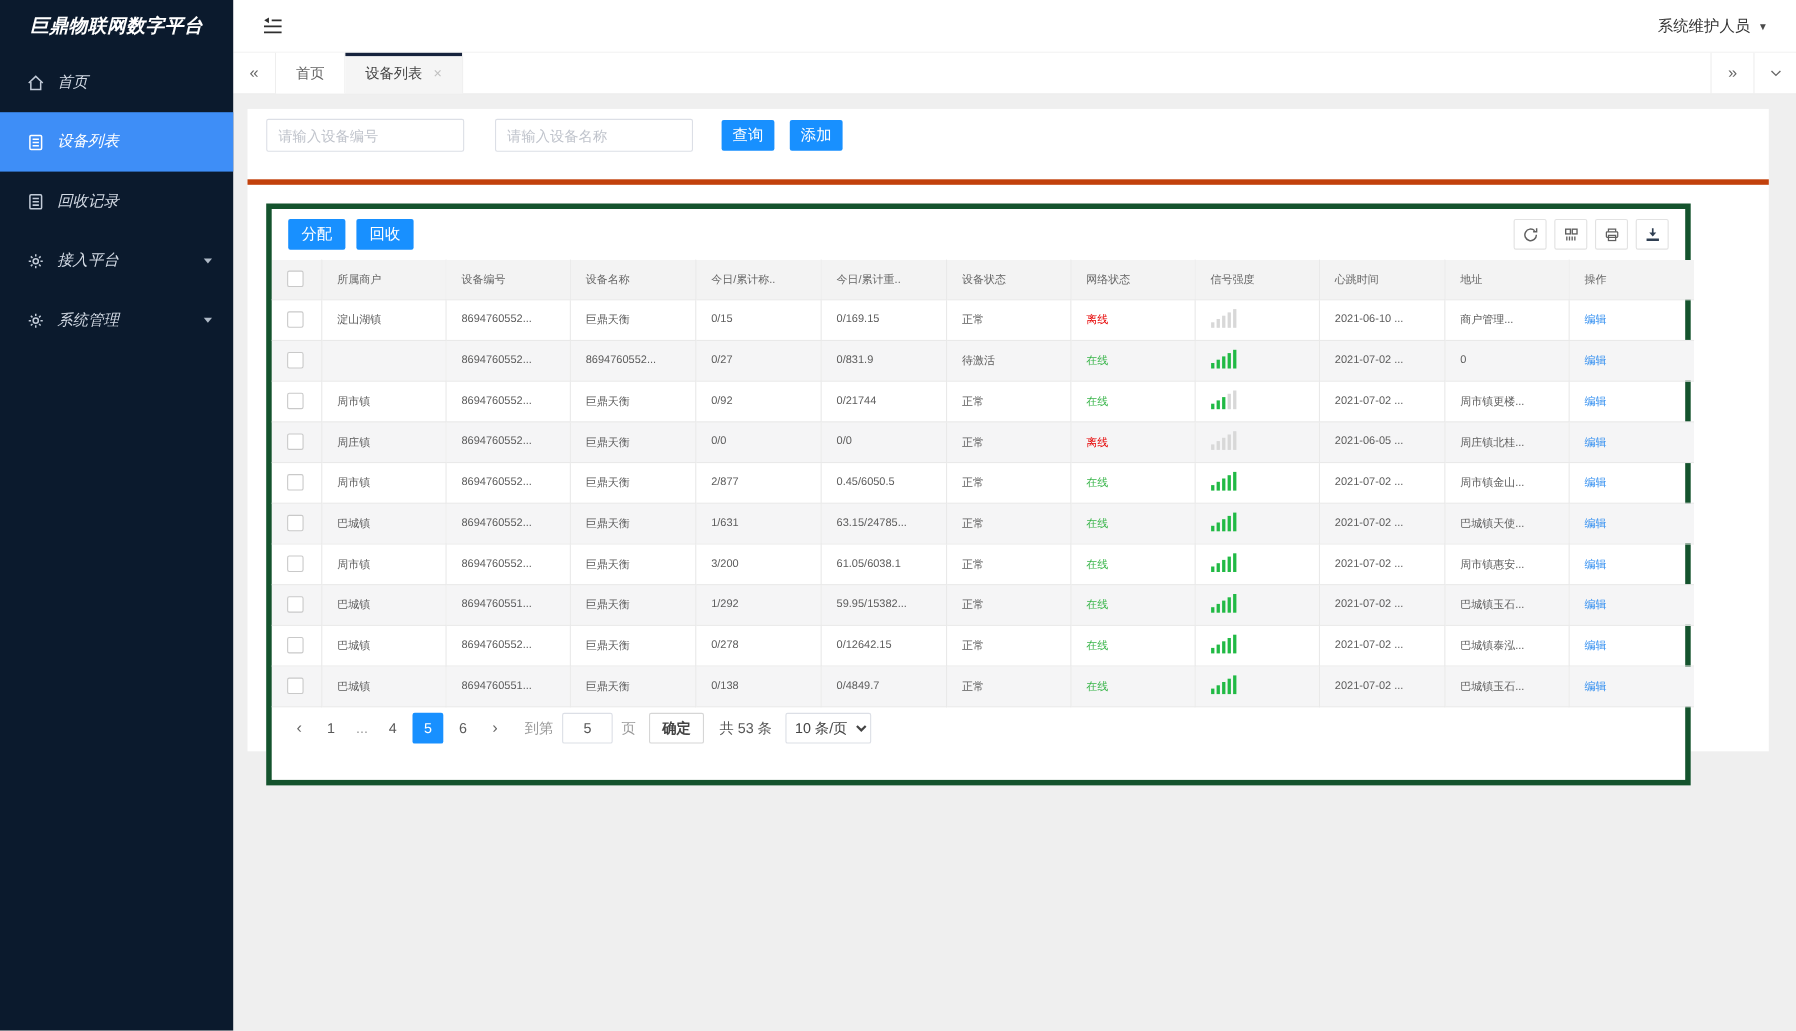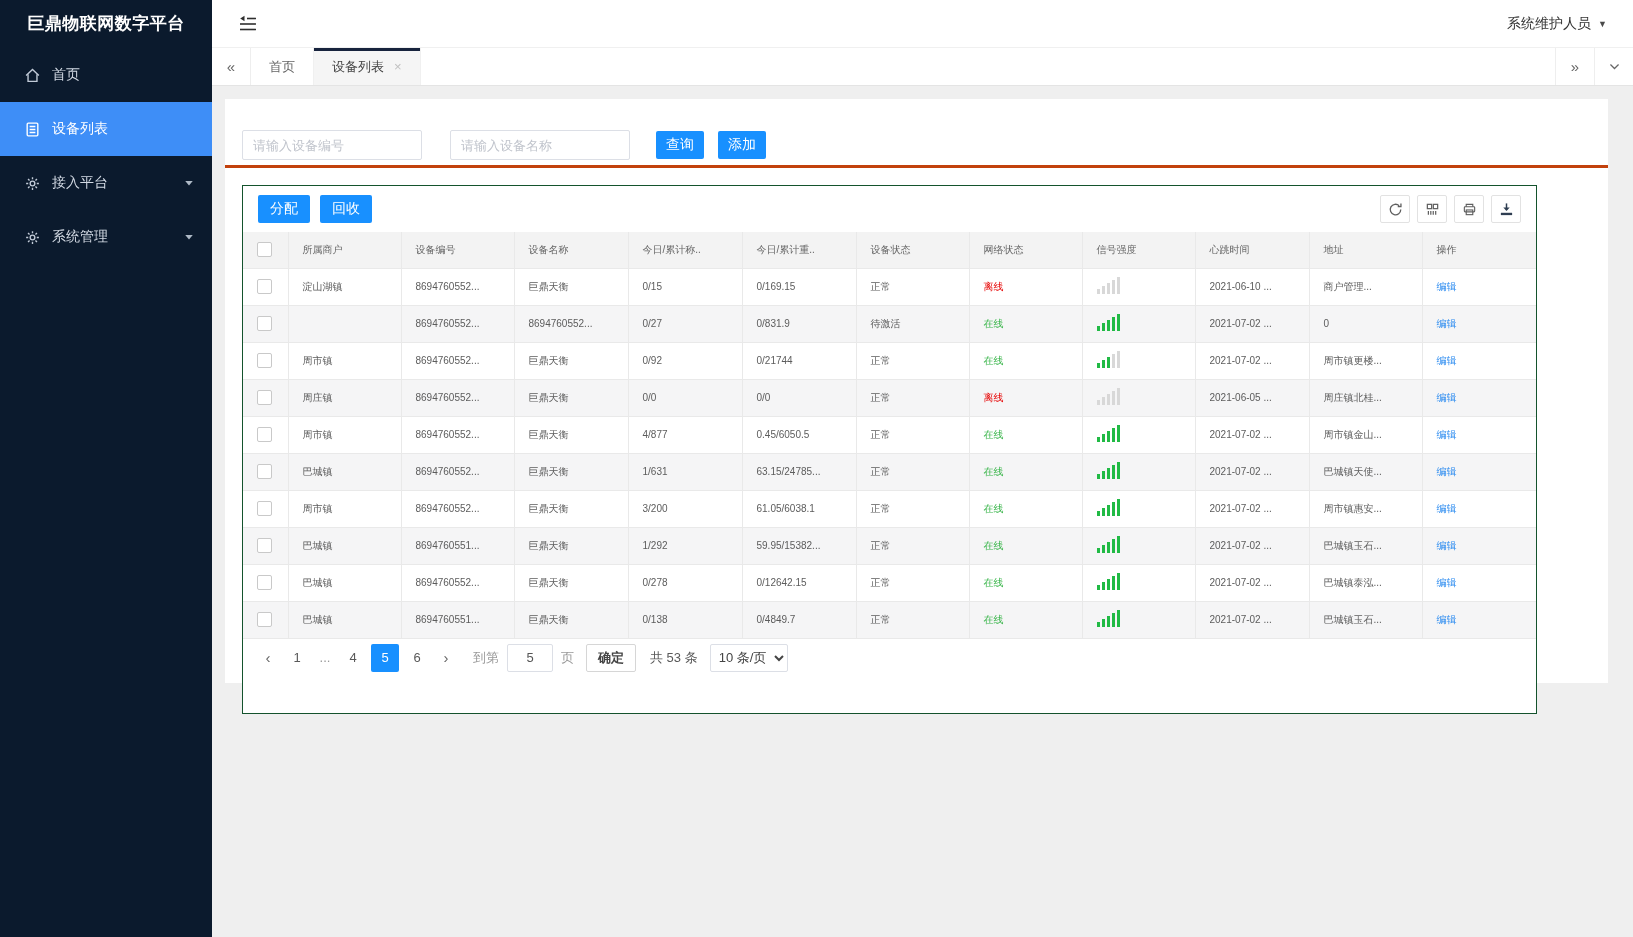--- a/index.html
+++ b/index.html
@@ -1,19 +1,19 @@
 <!DOCTYPE html>
 <html style="--accent: #1890ff; --sidebar-active: #3e8ef7; --online: #39b54a; --offline: #e60000; --link: #2d8cf0; --signal-on: #21ba45; --signal-off: #d8d8d8;"><head>
 <meta charset="utf-8">
 <style>
   * { margin:0; padding:0; box-sizing:border-box; }
   html,body { width:1633px; height:937px; font-family:"Liberation Sans","DejaVu Sans",sans-serif; background:#efefef; overflow:hidden; position:relative; }
 
   
-  .sidebar { position:absolute; left:0; top:0; width:212px; height:937px; background:#0b1a2d; z-index:5; }
+  .sidebar { position:absolute; left:0; top:0; width:212px; height:937px; background:#0b1a2d; z-index:5;font-style:italic; }
   .sidebar-title { height:48px; line-height:48px; text-align:center; color:#fff; font-size:17px; font-weight:bold; letter-spacing:.5px; }
   .menu-item { height:54px; display:flex; align-items:center; padding:0 18px 0 24px; color:#d3dae4; font-size:14px; cursor:pointer; position:relative; }
   .menu-item .mi-icon { width:17px; height:17px; margin-right:11px; display:inline-flex; color:#c2cbd8; }
   .menu-item.active { background:var(--sidebar-active); color:#fff; }
   .menu-item.active .mi-icon { color:#fff; }
   .menu-item .mi-arrow { margin-left:auto; width:10px; height:10px; color:#aeb9c6; display:inline-flex; }
 
   
   .topbar { position:absolute; left:212px; top:0; width:1421px; height:48px; background:#fff; border-bottom:1px solid #f0f0f0; display:flex; align-items:center; }
   .collapse-btn { margin-left:25px; width:22px; height:22px; display:inline-flex; color:#2e2e2e; cursor:pointer; }
@@ -28,30 +28,30 @@
   .tab-item { padding:0 18px; display:flex; align-items:center; font-size:13px; color:#666; border-right:1px solid #f0f0f0; cursor:pointer; position:relative; background:#fff; }
   .tab-item.active { background:#f5f5f5; color:#444; }
   .tab-item.active::before { content:""; position:absolute; left:0; top:0; right:0; height:3px; background:#17233d; }
   .tab-close { margin-left:10px; color:#c0c0c0; font-size:13px; cursor:pointer; }
   .tab-spacer { flex:1; }
 
   
   .content { position:absolute; left:212px; top:86px; width:1421px; height:851px; background:#efefef; }
   .panel { position:absolute; left:13px; top:13px; width:1383px; height:584px; background:#fff; }
 
-  .search-row { height:69px; padding:31px 0 0 17px; border-bottom:3px solid #c2410c; display:flex; align-items:flex-start; }
+  .search-row { height:69px; padding:9px 0 0 17px; border-bottom:5px solid #c2410c; display:flex; align-items:flex-start; }
   .search-input { width:180px; height:30px; border:1px solid #dcdfe6; border-radius:2px; padding:0 10px; font-size:13px; color:#555; outline:none; }
   .search-input::placeholder { color:#c0c4cc; }
   .search-input + .search-input { margin-left:28px; }
   .btn { height:28px; padding:0 10px; background:var(--accent); color:#fff; border:none; border-radius:2px; font-size:14px; cursor:pointer; font-family:inherit; }
   .search-row .btn { margin-top:1px; }
   .btn-query { margin-left:26px; }
   .btn-add { margin-left:14px; }
 
-  .card { position:absolute; left:17px; top:86px; width:1295px; height:529px; border:1px solid #14532d; background:#fff; }
+  .card { position:absolute; left:17px; top:86px; width:1295px; height:529px; border:5px solid #14532d; background:#fff; }
   .card-toolbar { height:46px; display:flex; align-items:center; padding:0 15px; }
   .card-toolbar .btn { margin-right:10px; padding:0 12px; }
   .tool-icons { margin-left:auto; display:flex; gap:7px; }
   .icon-btn { width:30px; height:28px; border:1px solid #e2e2e2; border-radius:2px; background:#fff; display:flex; align-items:center; justify-content:center; color:#5f5f5f; cursor:pointer; }
   .icon-btn svg { width:15px; height:15px; }
   .icon-btn.dark { color:#2f3e52; }
 
   table.grid { border-collapse:collapse; table-layout:fixed; width:1293px; font-size:10px; color:#5c5c5c; }
   .grid th, .grid td { border-right:1px solid #e9e9e9; border-bottom:1px solid #e9e9e9; height:37px; padding:0 0 0 14px; text-align:left; font-weight:normal; white-space:nowrap; overflow:hidden; }
   .grid th:last-child, .grid td:last-child { border-right:none; }
@@ -93,20 +93,29 @@
         <span>首页</span>
       </div>
       <div class="menu-item active">
         <span class="mi-icon">
           <svg viewBox="0 0 16 16" fill="none" stroke="currentColor" stroke-width="1.3">
             <rect x="3" y="2" width="10" height="12" rx="1"></rect>
             <path d="M5.3 5.2 H10.7 M5.3 8 H10.7 M5.3 10.8 H10.7"></path>
           </svg>
         </span>
         <span>设备列表</span>
+      </div>
+      <div class="menu-item">
+        <span class="mi-icon">
+          <svg viewBox="0 0 16 16" fill="none" stroke="currentColor" stroke-width="1.3">
+            <rect x="3" y="2" width="10" height="12" rx="1"></rect>
+            <path d="M5.3 5.2 H10.7 M5.3 8 H10.7 M5.3 10.8 H10.7"></path>
+          </svg>
+        </span>
+        <span>回收记录</span>
       </div>
       <div class="menu-item">
         <span class="mi-icon">
           <svg viewBox="0 0 16 16" fill="none" stroke="currentColor" stroke-width="1.3">
             <circle cx="8" cy="8" r="2.2"></circle>
             <path d="M8 2 V4 M8 12 V14 M2 8 H4 M12 8 H14 M3.8 3.8 L5.2 5.2 M10.8 10.8 L12.2 12.2 M12.2 3.8 L10.8 5.2 M5.2 10.8 L3.8 12.2"></path>
           </svg>
         </span>
         <span>接入平台</span>
         <span class="mi-arrow">
@@ -322,21 +331,21 @@
                 </span></td>
               <td>2021-06-05 ...</td>
               <td>周庄镇北桂...</td>
               <td><a class="edit-link">编辑</a></td>
             </tr>
             <tr>
               <td><span class="cbx"></span></td>
               <td>周市镇</td>
               <td>8694760552...</td>
               <td>巨鼎天衡</td>
-              <td>4/877</td>
+              <td>2/877</td>
               <td>0.45/6050.5</td>
               <td>正常</td>
               <td><span class="net-online">在线</span></td>
               <td><span class="sigbars">
                   <i class="on" style="height: 5px;"></i>
                   <i class="on" style="height: 8px;"></i>
                   <i class="on" style="height: 11px;"></i>
                   <i class="on" style="height: 14px;"></i>
                   <i class="on" style="height: 17px;"></i>
                 </span></td>

